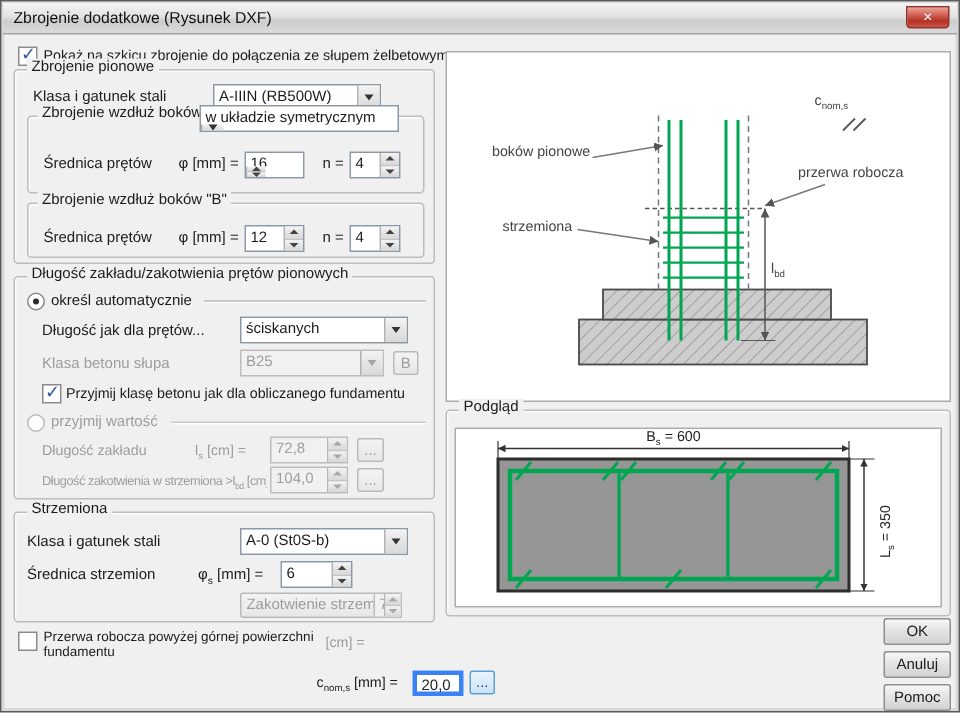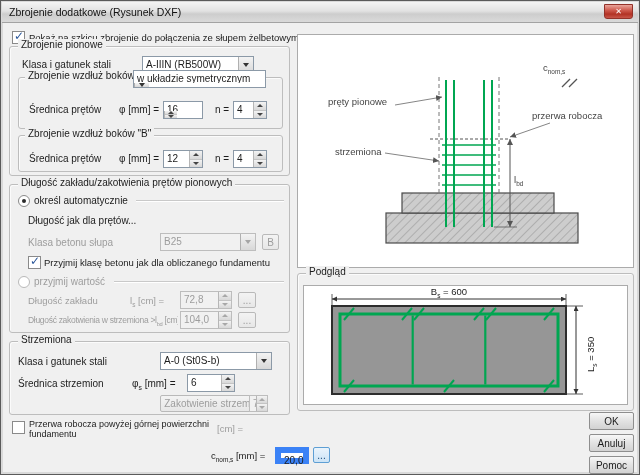--- a/index.html
+++ b/index.html
@@ -32,21 +32,21 @@
   .spin .sval{flex:1;padding:2px 3px;white-space:nowrap;overflow:hidden;}
   .spin .sbt{width:13px;border-left:1px solid #b6b6b6;display:flex;flex-direction:column;}
   .spin .sbt>div{flex:1;background:linear-gradient(180deg,#f3f3f3,#d8d8d8);display:flex;align-items:center;justify-content:center;}
   .spin .sbt>div:first-child{border-bottom:1px solid #c4c4c4;}
   .sbt-u::after{content:"";width:0;height:0;border-left:3px solid transparent;border-right:3px solid transparent;border-bottom:3.5px solid #444;}
   .sbt-d::after{content:"";width:0;height:0;border-left:3px solid transparent;border-right:3px solid transparent;border-top:3.5px solid #444;}
   .spin.dis{background:#f1f1f1;border-color:#bdbdbd;}
   .spin.dis .sval{color:#9d9d9d;}
   .spin.dis .sbt-u::after{border-bottom-color:#a8a8a8;}
   .spin.dis .sbt-d::after{border-top-color:#a8a8a8;}
-  .field{position:absolute;height:17px;background:#fff;border:6px solid #3b82f6;font-size:10px;padding:2px 3px;white-space:nowrap;}
+  .field{position:absolute;height:17px;background:#fff;border:3px solid #3b82f6;font-size:10px;padding:2px 3px;white-space:nowrap;}
   .chk{position:absolute;width:13px;height:13px;background:#fff;border:1px solid #8a8a8a;}
   .chk.on::after{content:"✓";position:absolute;left:1px;top:-3px;font-size:12px;font-weight:700;color:#2b579a;}
   .radio{position:absolute;width:12px;height:12px;background:#fff;border:1px solid #8a8a8a;border-radius:50%;}
   .radio.on::after{content:"";position:absolute;left:3px;top:3px;width:4px;height:4px;border-radius:50%;background:#2b2b2b;}
   .radio.disb{border-color:#b9b9b9;}
   .btn{position:absolute;background:linear-gradient(180deg,#f7f7f7,#e4e4e4 45%,#d2d2d2);border:1px solid #8e8e8e;
     border-radius:2px;font-size:10px;display:flex;align-items:center;justify-content:center;color:#1c1c1c;}
   .btn.disb{color:#9d9d9d;border-color:#b9b9b9;background:linear-gradient(180deg,#f3f3f3,#e7e7e7);}
   .btn.hl{background:linear-gradient(180deg,#eaf4fc,#cbe3f6);border-color:#5e9fd4;color:#1c4b7a;}
   .panel{position:absolute;background:#fff;border:1px solid #ababab;}
@@ -128,20 +128,24 @@
     </div>
   </div>
 
   <div class="group" style="left:8px;top:183px;width:281px;height:149px;">
     <span class="gtitle">Długość zakładu/zakotwienia prętów pionowych</span>
     <div class="radio on" style="left:8px;top:10px;"></div>
     <span class="lbl" style="left:24px;top:10px;">określ automatycznie</span>
     <div class="hline" style="left:126px;top:15px;width:148px;"></div>
 
     <span class="lbl" style="left:18px;top:30px;">Długość jak dla prętów...</span>
+    <div class="combo" style="left:150px;top:26px;width:112px;">
+      <span class="cval">ściskanych</span>
+      <span class="cbtn"></span>
+    </div>
 
     <span class="lbl dis" style="left:18px;top:52px;">Klasa betonu słupa</span>
     <div class="combo dis" style="left:150px;top:48px;width:96px;">
       <span class="cval">B25</span>
       <span class="cbtn"></span>
     </div>
     <div class="btn disb" style="left:252px;top:49px;width:17px;height:16px;">
       <span>B</span>
     </div>
 
@@ -265,21 +269,21 @@
         <line x1="264" y1="52" x2="272" y2="44"></line>
         <line x1="271" y1="52" x2="279" y2="44"></line>
       </g>
       <g stroke="#777" stroke-width="0.9" fill="none">
         <line x1="97" y1="70" x2="144" y2="62" marker-end="url(#ah)"></line>
         <line x1="252" y1="88" x2="212" y2="102" marker-end="url(#ah)"></line>
         <line x1="87" y1="118" x2="141" y2="126" marker-end="url(#ah)"></line>
       </g>
     </svg>
     <span class="dlabel" style="left:245px;top:27px;"><span>c</span><sub>nom,s</sub></span>
-    <span class="dlabel" style="left:30px;top:61px;">pręty pionowe</span>
+    <span class="dlabel" style="left:30px;top:61px;">boków pionowe</span>
     <span class="dlabel" style="left:234px;top:75px;">przerwa robocza</span>
     <span class="dlabel" style="left:37px;top:111px;">strzemiona</span>
     <span class="dlabel" style="left:216px;top:139px;"><span>l</span><sub>bd</sub></span>
   </div>
 
   <div class="group" style="left:296px;top:272px;width:337px;height:138px;">
     <span class="gtitle">Podgląd</span>
     <div class="panel" style="left:5px;top:11px;width:325px;height:120px;">
       <svg width="323" height="118" viewBox="0 0 323 118">
         <defs>

